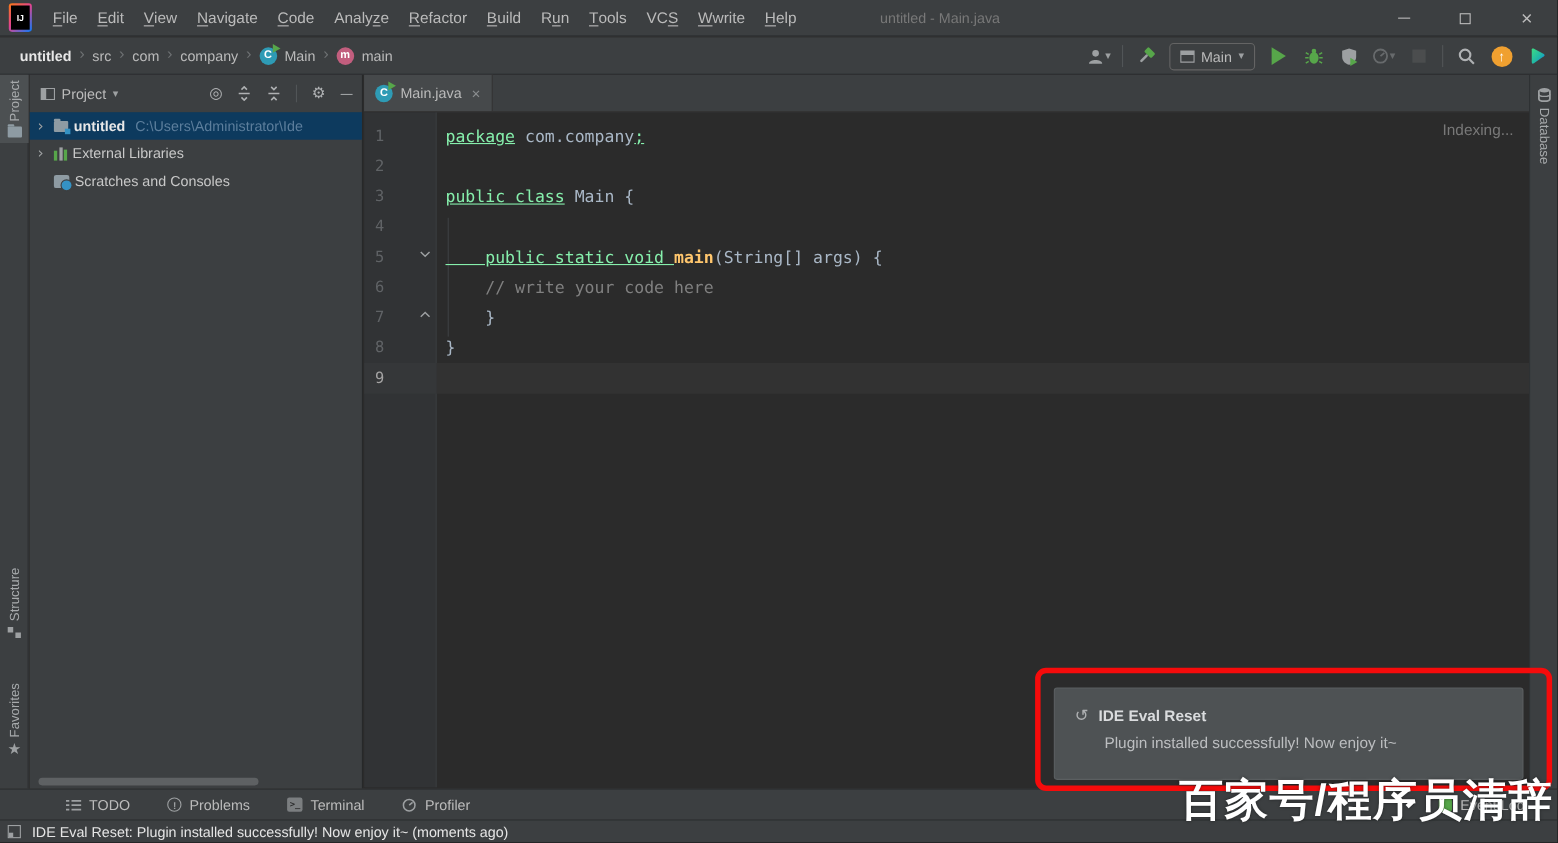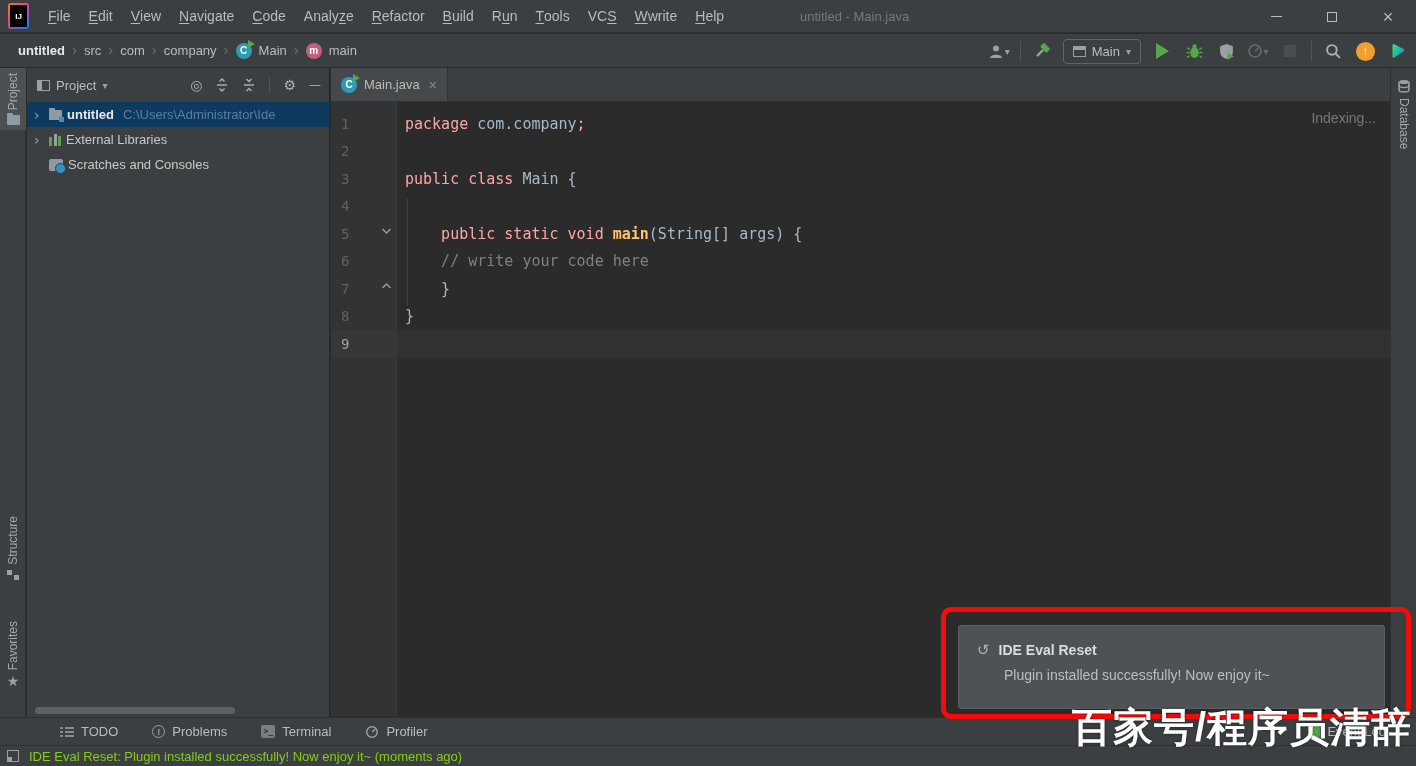--- a/index.html
+++ b/index.html
@@ -99,40 +99,40 @@
     font-family:"DejaVu Sans Mono", monospace; font-size:15px; }
   .gutter { position:absolute; left:0; top:8px; width:66px; }
   .gutter-bg { position:absolute; left:0; top:0; width:66px; height:100%; background:#313335; border-right:1px solid #3A3D3F; }
   .gr { position:relative; height:27.5px; display:flex; align-items:center; padding-left:10px; color:#606366; font-size:14px; }
   .gr .fold { position:absolute; right:5px; top:7px; }
   .gr.caret-row { background:#353739; }
   .gr.caret-row .num { color:#A4A3A3; }
   .code { position:absolute; left:66px; top:8px; right:0; }
   .cl { height:27.5px; display:flex; align-items:center; padding-left:8px; white-space:pre; }
   .cl.caret-row { background:#323232; }
-  .kw { color:#fca5a5; } .pl { color:#A9B7C6; } .mth { color:#FFC66D; font-weight:bold; } .cmt { color:#808080; }
+  .kw { color:#86efac;text-decoration:underline; } .pl { color:#A9B7C6; } .mth { color:#FFC66D; font-weight:bold; } .cmt { color:#808080; }
   .indexing { position:absolute; right:14px; top:8px; color:#787878; font-size:14px; font-family:"Liberation Sans", sans-serif; }
   .indent-guide { position:absolute; left:76px; top:96px; width:1px; height:108px; background:#3D4042; }
   
   .bottombar { position:absolute; left:0; top:717px; width:1416px; height:28px;
     background:#3C3F41; border-top:1px solid #2e3133; display:flex; align-items:center; }
   .bb-group { display:flex; align-items:center; gap:34px; padding-left:60px; }
   .bb-item { display:flex; align-items:center; gap:7px; color:#BBBBBB; font-size:13px; }
   .eventlog { position:absolute; right:30px; display:flex; align-items:center; gap:7px; color:#BBBBBB; }
   .elog-icon { width:12px; height:12px; background:#57A64A; border-radius:2px; }
   .term-icon { width:14px; height:13px; background:#7B7E80; border-radius:2px; color:#2B2B2B;
     font-size:8px; font-weight:bold; display:flex; align-items:center; justify-content:center; font-family:"DejaVu Sans Mono",monospace; }
   .prob-icon { width:13px; height:13px; border-radius:50%; border:1.5px solid #9DA0A2; color:#9DA0A2;
     font-size:9px; font-weight:bold; display:flex; align-items:center; justify-content:center; }
   
   .statusbar { position:absolute; left:0; top:745px; width:1416px; height:21px;
     background:#3C3F41; border-top:1px solid #2e3133; display:flex; align-items:center; font-size:13px; }
   .sb-toggle { width:12px; height:12px; border:1.5px solid #9DA0A2; margin:0 10px 0 7px; position:relative; }
   .sb-toggle::after { content:""; position:absolute; left:0; bottom:0; width:4px; height:4px; background:#9DA0A2; }
-  .sb-msg { color:#84cc16; }
+  .sb-msg { color:#e5e5e5; }
   .sb-right { position:absolute; right:12px; display:flex; align-items:center; gap:17px; }
   .progress { width:150px; height:5px; border-radius:3px; background:#55575A; overflow:hidden; }
   .progress i { display:block; height:100%; width:84%; background:#8C8C8C; border-radius:3px; }
   .pause { display:flex; gap:3px; }
   .pause i { width:3px; height:11px; background:#9DA0A2; }
   
   .notification { position:absolute; left:958px; top:625px; width:427px; height:84px;
     background:#4E5254; border:1px solid #5B5F61; border-radius:3px; padding:15px 18px; z-index:40; }
   .ntf-title-row { display:flex; align-items:center; gap:9px; }
   .ntf-title { color:#DADCDE; font-weight:bold; font-size:14px; }

